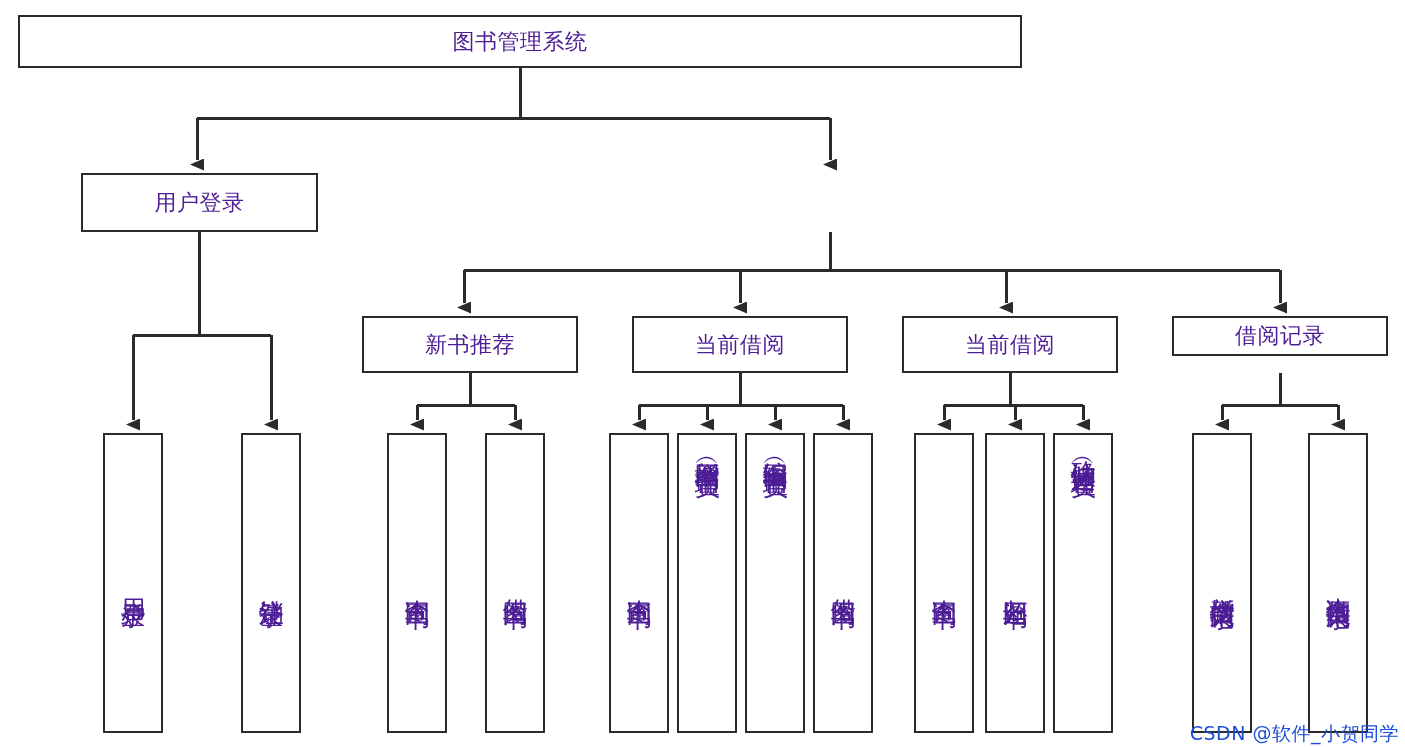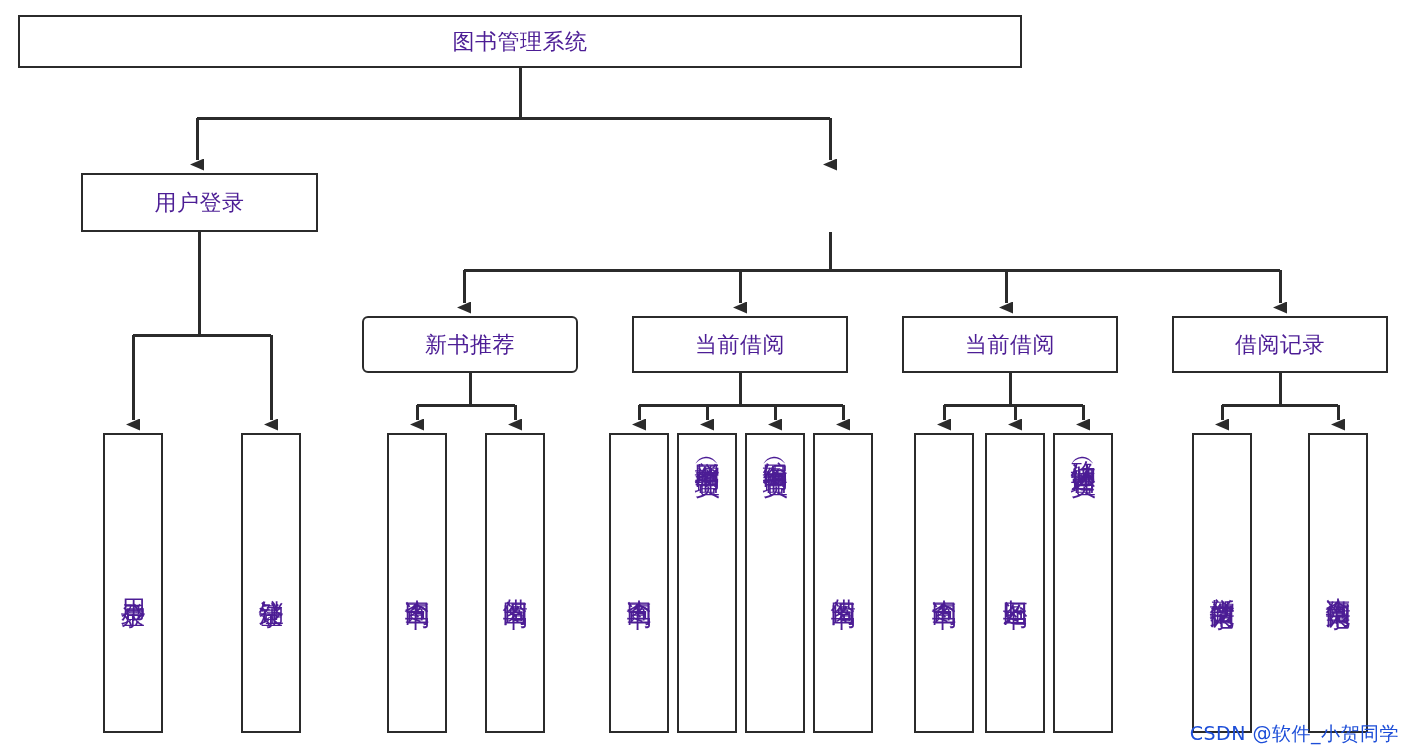--- a/index.html
+++ b/index.html
@@ -122,30 +122,30 @@
   </svg>
 
   <div class="node" style="left:18px; top:15px; width:1004px; height:53px;">
     <span class="label">图书管理系统</span>
   </div>
 
   <div class="node" style="left:81px; top:173px; width:237px; height:59px;">
     <span class="label">用户登录</span>
   </div>
 
-  <div class="node" style="left:362px; top:316px; width:216px; height:57px;border-radius:6px;">
+  <div class="node" style="left:362px; top:316px; width:216px; height:57px;">
     <span class="label">新书推荐</span>
   </div>
   <div class="node" style="left:632px; top:316px; width:216px; height:57px;">
     <span class="label">当前借阅</span>
   </div>
   <div class="node" style="left:902px; top:316px; width:216px; height:57px;">
     <span class="label">当前借阅</span>
   </div>
-  <div class="node" style="left:1172px; top:316px; width:216px; height:57px;">
+  <div class="node" style="left:1172px; top:316px; width:216px; height:40px;">
     <span class="label">借阅记录</span>
   </div>
 
   <div class="node vertical center-text" style="left:103px; top:433px; width:60px; height:300px;">
     <span class="label">用户登录</span>
   </div>
   <div class="node vertical center-text" style="left:241px; top:433px; width:60px; height:300px;">
     <span class="label">注销登录</span>
   </div>
   <div class="node vertical center-text" style="left:387px; top:433px; width:60px; height:300px;">

